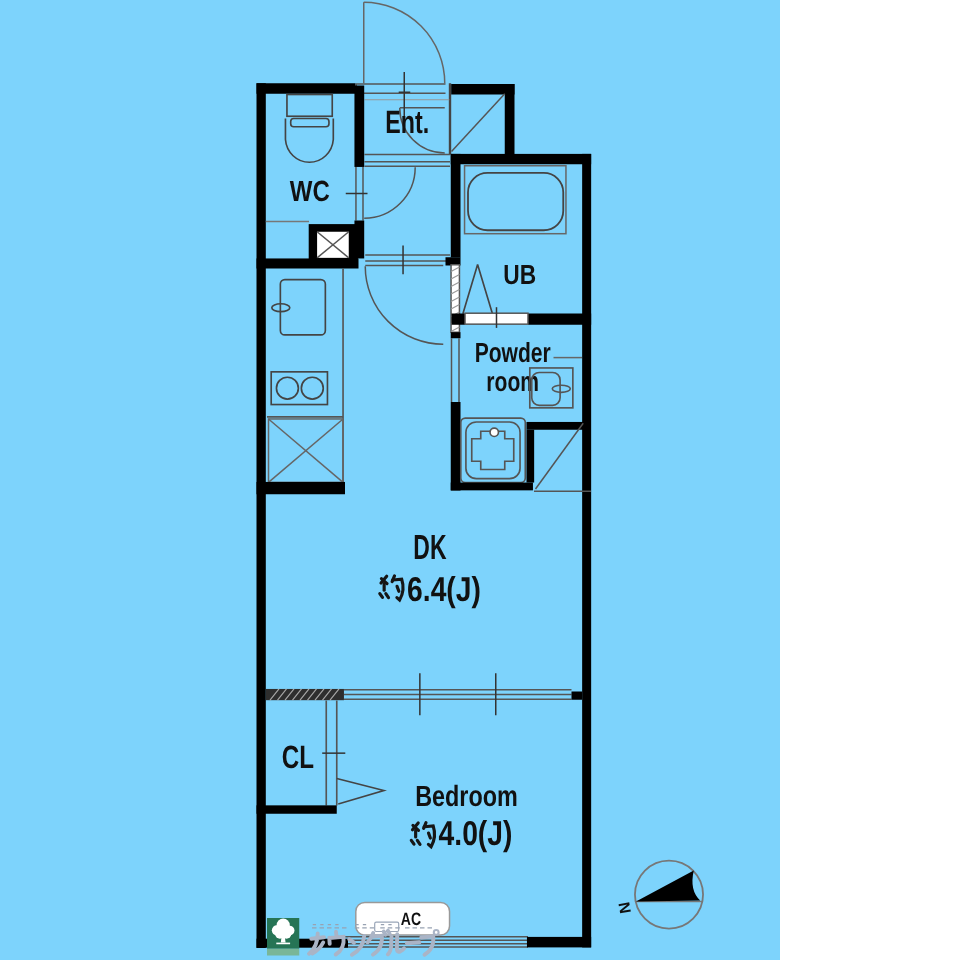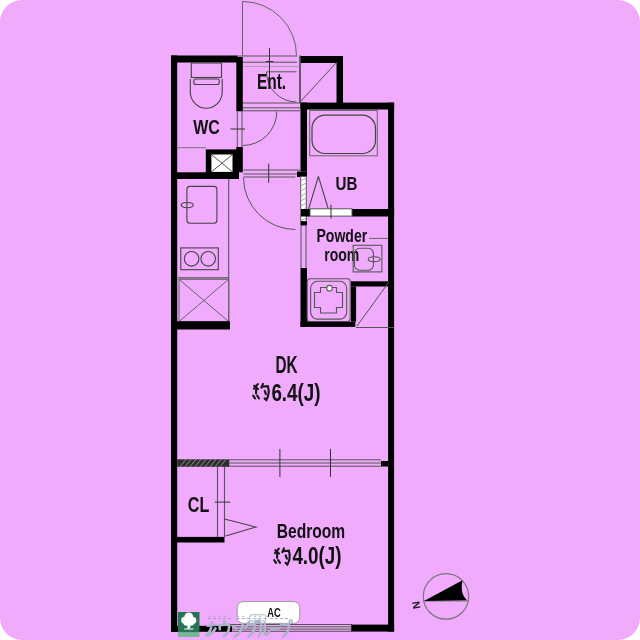--- a/index.html
+++ b/index.html
@@ -1,16 +1,16 @@
 <!DOCTYPE html>
 <html><head>
 <meta charset="utf-8">
 <style>
 html,body{margin:0;padding:0;background:#fff;}
-#page{position:relative;width:640px;height:640px;background:#f0abfc;overflow:hidden;border-radius:22px;}
+#page{position:relative;width:520px;height:640px;background:#7dd3fc;overflow:hidden;}
 svg text{font-family:"Liberation Sans",sans-serif;font-weight:bold;fill:#111;}
 </style>
 </head>
 <body>
 <div id="page">
 <svg width="640" height="640" viewBox="0 0 640 640" fill="none" stroke-linecap="butt">
 <defs>
 <g id="yaku" stroke="#161616" stroke-width="2.1" stroke-linecap="round" fill="none">
   <path d="M 5.8 0.6 L 2 5.2"></path>
   <path d="M 2.3 2.2 L 6 5.6"></path>

